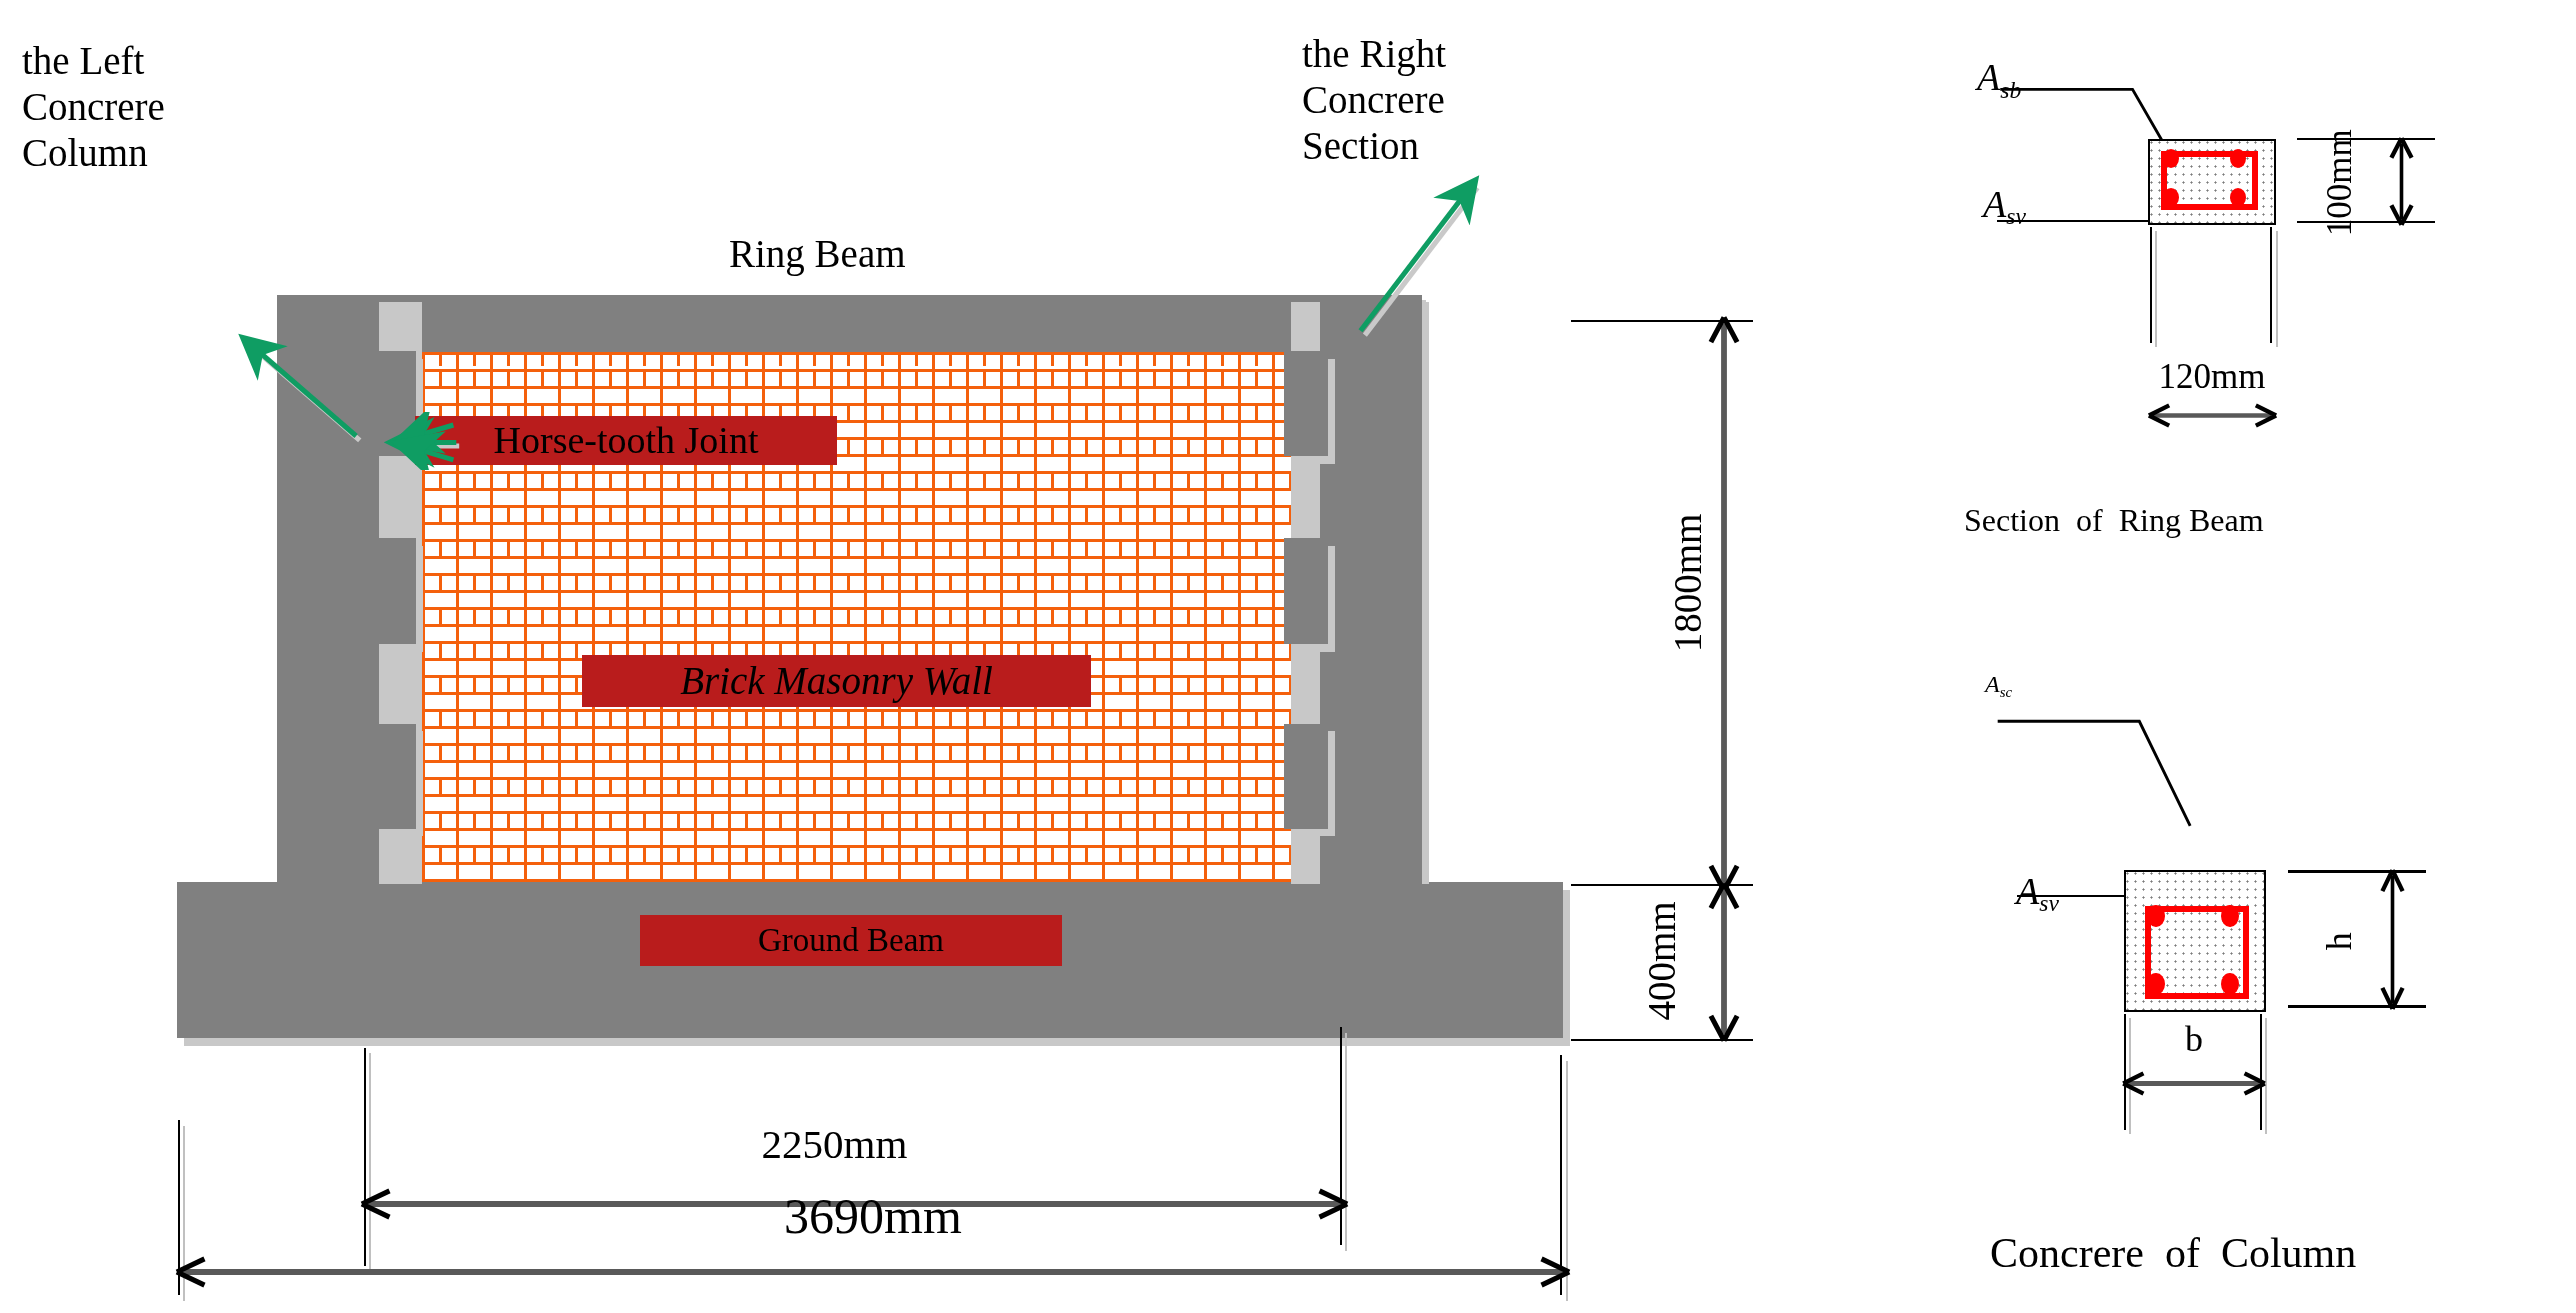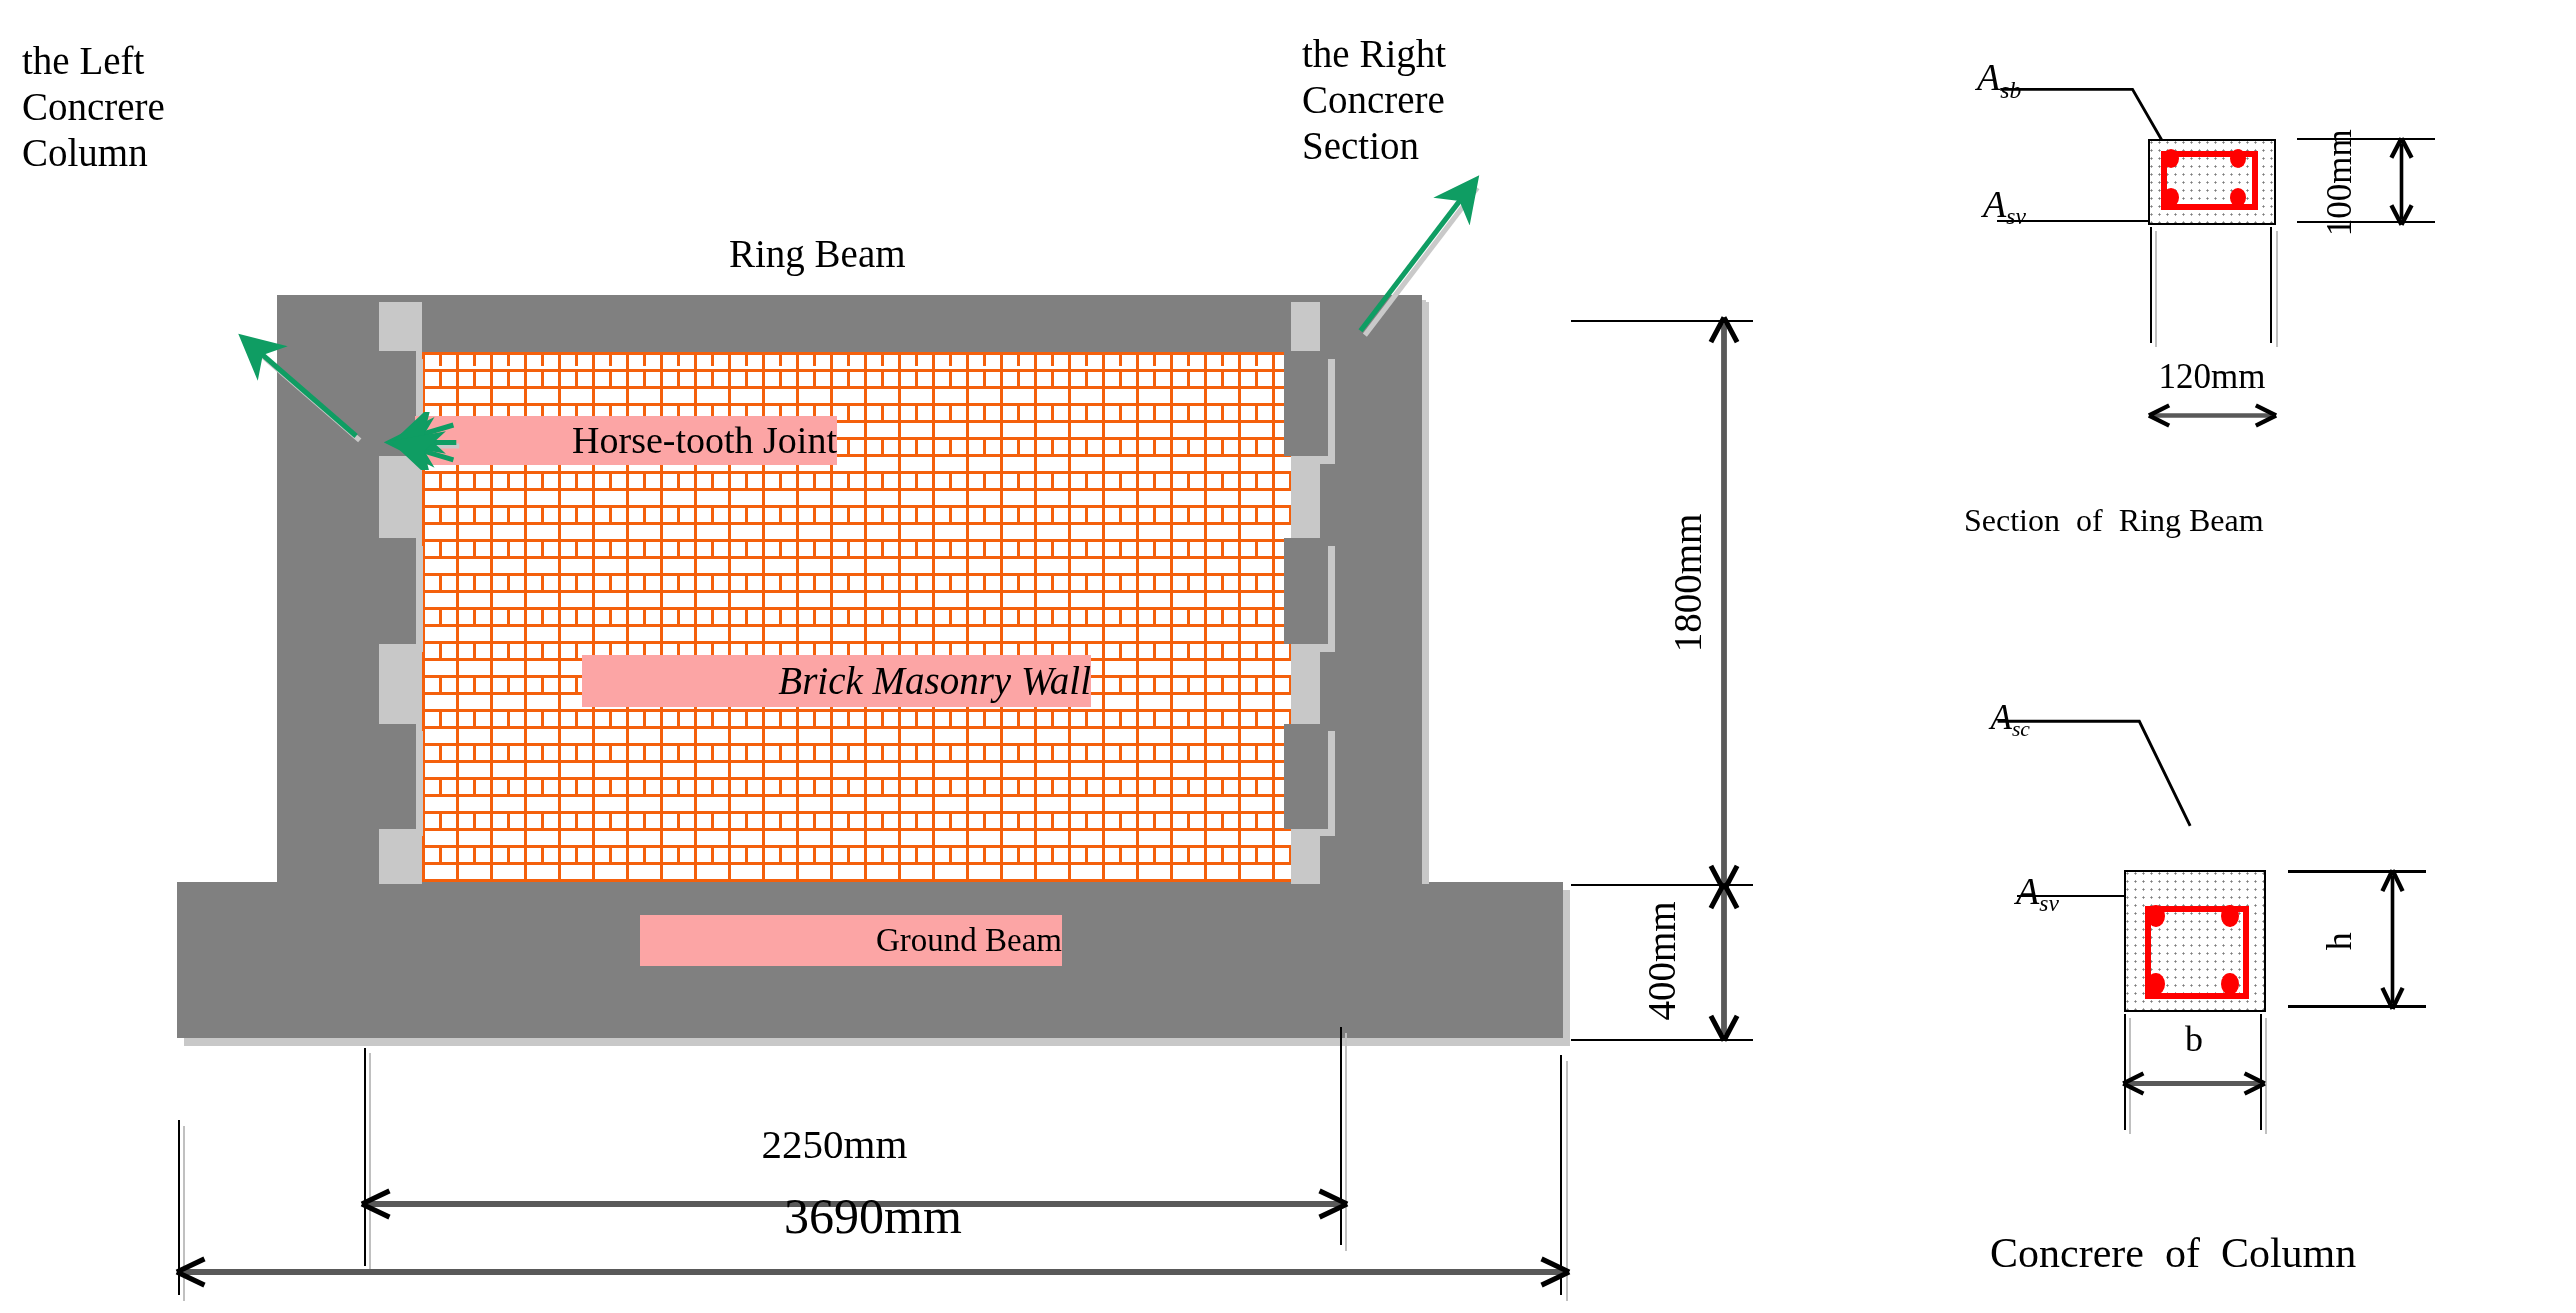--- a/index.html
+++ b/index.html
@@ -33,22 +33,22 @@
         #f4600c 0px, #f4600c 2.9px, rgba(0,0,0,0) 2.9px, rgba(0,0,0,0) 34px);
     background-position:17px 0;
     -webkit-mask-image:repeating-linear-gradient(to bottom,
         #000 0px,#000 17px, rgba(0,0,0,0) 17px, rgba(0,0,0,0) 34px);
     mask-image:repeating-linear-gradient(to bottom,
         #000 0px,#000 17px, rgba(0,0,0,0) 17px, rgba(0,0,0,0) 34px);
     -webkit-mask-position:0 17px; mask-position:0 17px;
   }
 
   
-  .plate{position:absolute;background:#fca5a5;display:flex;align-items:center;
-         justify-content:flex-end;}
+  .plate{position:absolute;background:#b91c1c;display:flex;align-items:center;
+         justify-content:center;}
 
   
   .extline{position:absolute;background:#000;width:1.5px;}
   .extline.h{height:1.5px;width:auto;}
   .extshadow{position:absolute;background:#c0c0c0;width:1.5px;}
   .rot90{transform:rotate(-90deg);transform-origin:50% 50%;}
 
   
   .sectbox{position:absolute;border:2.2px solid #000;background-color:#fff;
     background-image:radial-gradient(circle at 1.5px 1.5px, #7a7a7a 0.9px, rgba(0,0,0,0) 1.2px);
@@ -227,21 +227,21 @@
 <div class="extshadow" style="left:2276px;top:231px;height:116px;"></div>
 <svg class="abs" style="left:2145px;top:396px;" width="135" height="39" viewBox="0 0 186 54">
   <line x1="12" y1="27" x2="174" y2="27" stroke="#595959" stroke-width="6"></line>
   <path d="M5,27 L33,13 M5,27 L33,41" stroke="#000" stroke-width="6" fill="none"></path>
   <path d="M181,27 L153,13 M181,27 L153,41" stroke="#000" stroke-width="6" fill="none"></path>
 </svg>
 <div class="txt" style="left:2132px;top:356px;width:160px;text-align:center;font-size:35px;">120mm</div>
 
 <div class="txt" style="left:1964px;top:502px;font-size:32px;">Section  of  Ring Beam</div>
 
-<div class="txt" style="left:1973px;top:656px;font-size:35px;">
+<div class="txt" style="left:1973px;top:642px;font-size:24px;">
   <span class="ital">A</span><span class="sub">sc</span>
 </div>
 <svg class="abs" style="left:1990px;top:698px;" width="226" height="138" viewBox="0 0 310 190">
   <path d="M10,32 L205,32 L275,176" stroke="#000" stroke-width="4" fill="none"></path>
 </svg>
 
 <div class="txt" style="left:1997px;top:824px;font-size:38px;">
   <span class="ital">A</span><span class="sub">sv</span>
 </div>
 <div class="leader" style="left:2017px;top:895px;width:124px;"></div>

